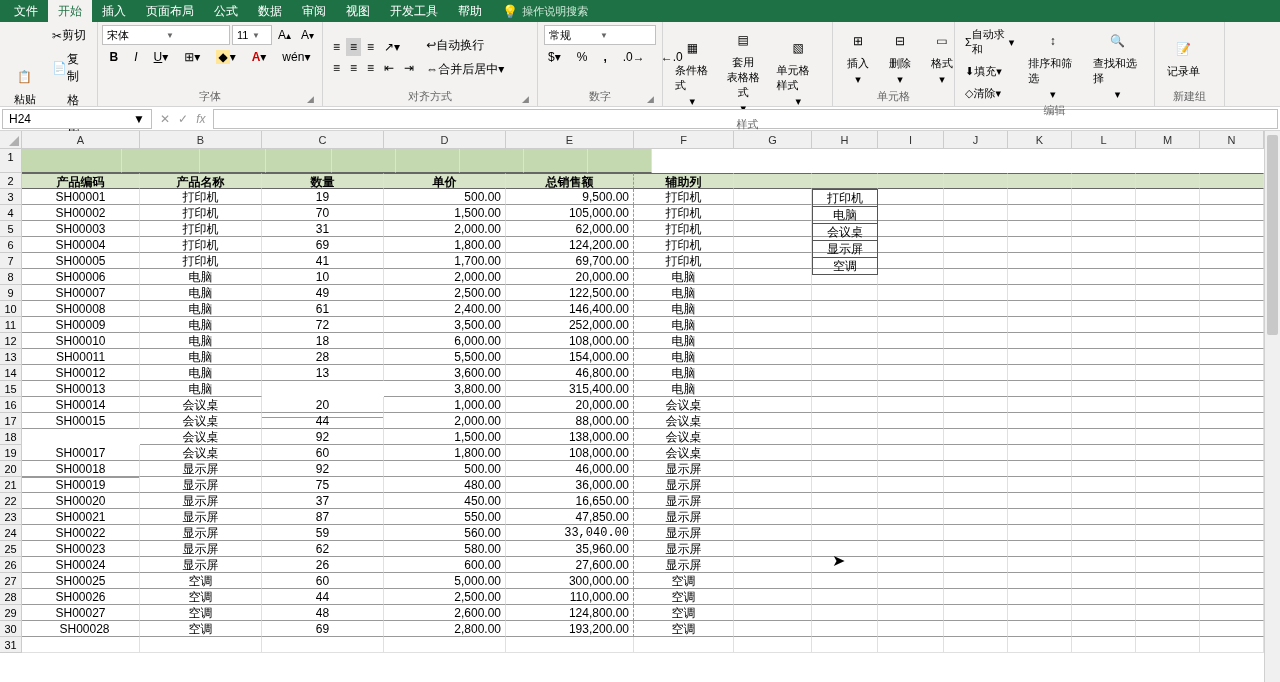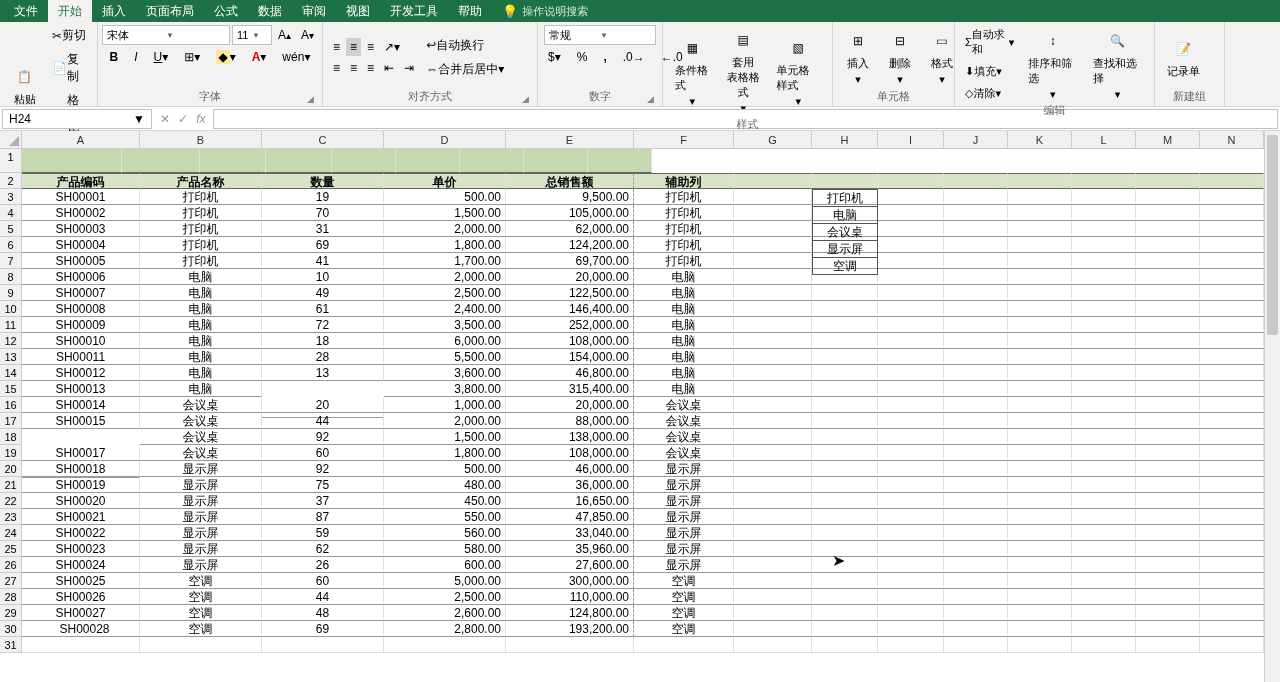--- a/index.html
+++ b/index.html
@@ -704,21 +704,21 @@
         <div class="cell " style="width: 64px;"></div>
         <div class="cell " style="width: 64px;"></div>
         <div class="cell " style="width: 64px;"></div>
       </div>
       <div class="row data">
         <div class="rowhead">24</div>
         <div class="cell c-a" style="width: 118px;">SH00022</div>
         <div class="cell c-b" style="width: 122px;">显示屏</div>
         <div class="cell c-c" style="width: 122px;">59</div>
         <div class="cell c-d" style="width: 122px;">560.00</div>
-        <div class="cell c-e dashed-r" style="width: 128px;">33,040.00</div>
+        <div class="cell c-e dashed-r" style="width: 128px; font-family: Liberation Mono, monospace;">33,040.00</div>
         <div class="cell c-f" style="width: 100px;">显示屏</div>
         <div class="cell " style="width: 78px;"></div>
         <div class="cell " style="width: 66px;"></div>
         <div class="cell " style="width: 66px;"></div>
         <div class="cell " style="width: 64px;"></div>
         <div class="cell " style="width: 64px;"></div>
         <div class="cell " style="width: 64px;"></div>
         <div class="cell " style="width: 64px;"></div>
         <div class="cell " style="width: 64px;"></div>
       </div>

